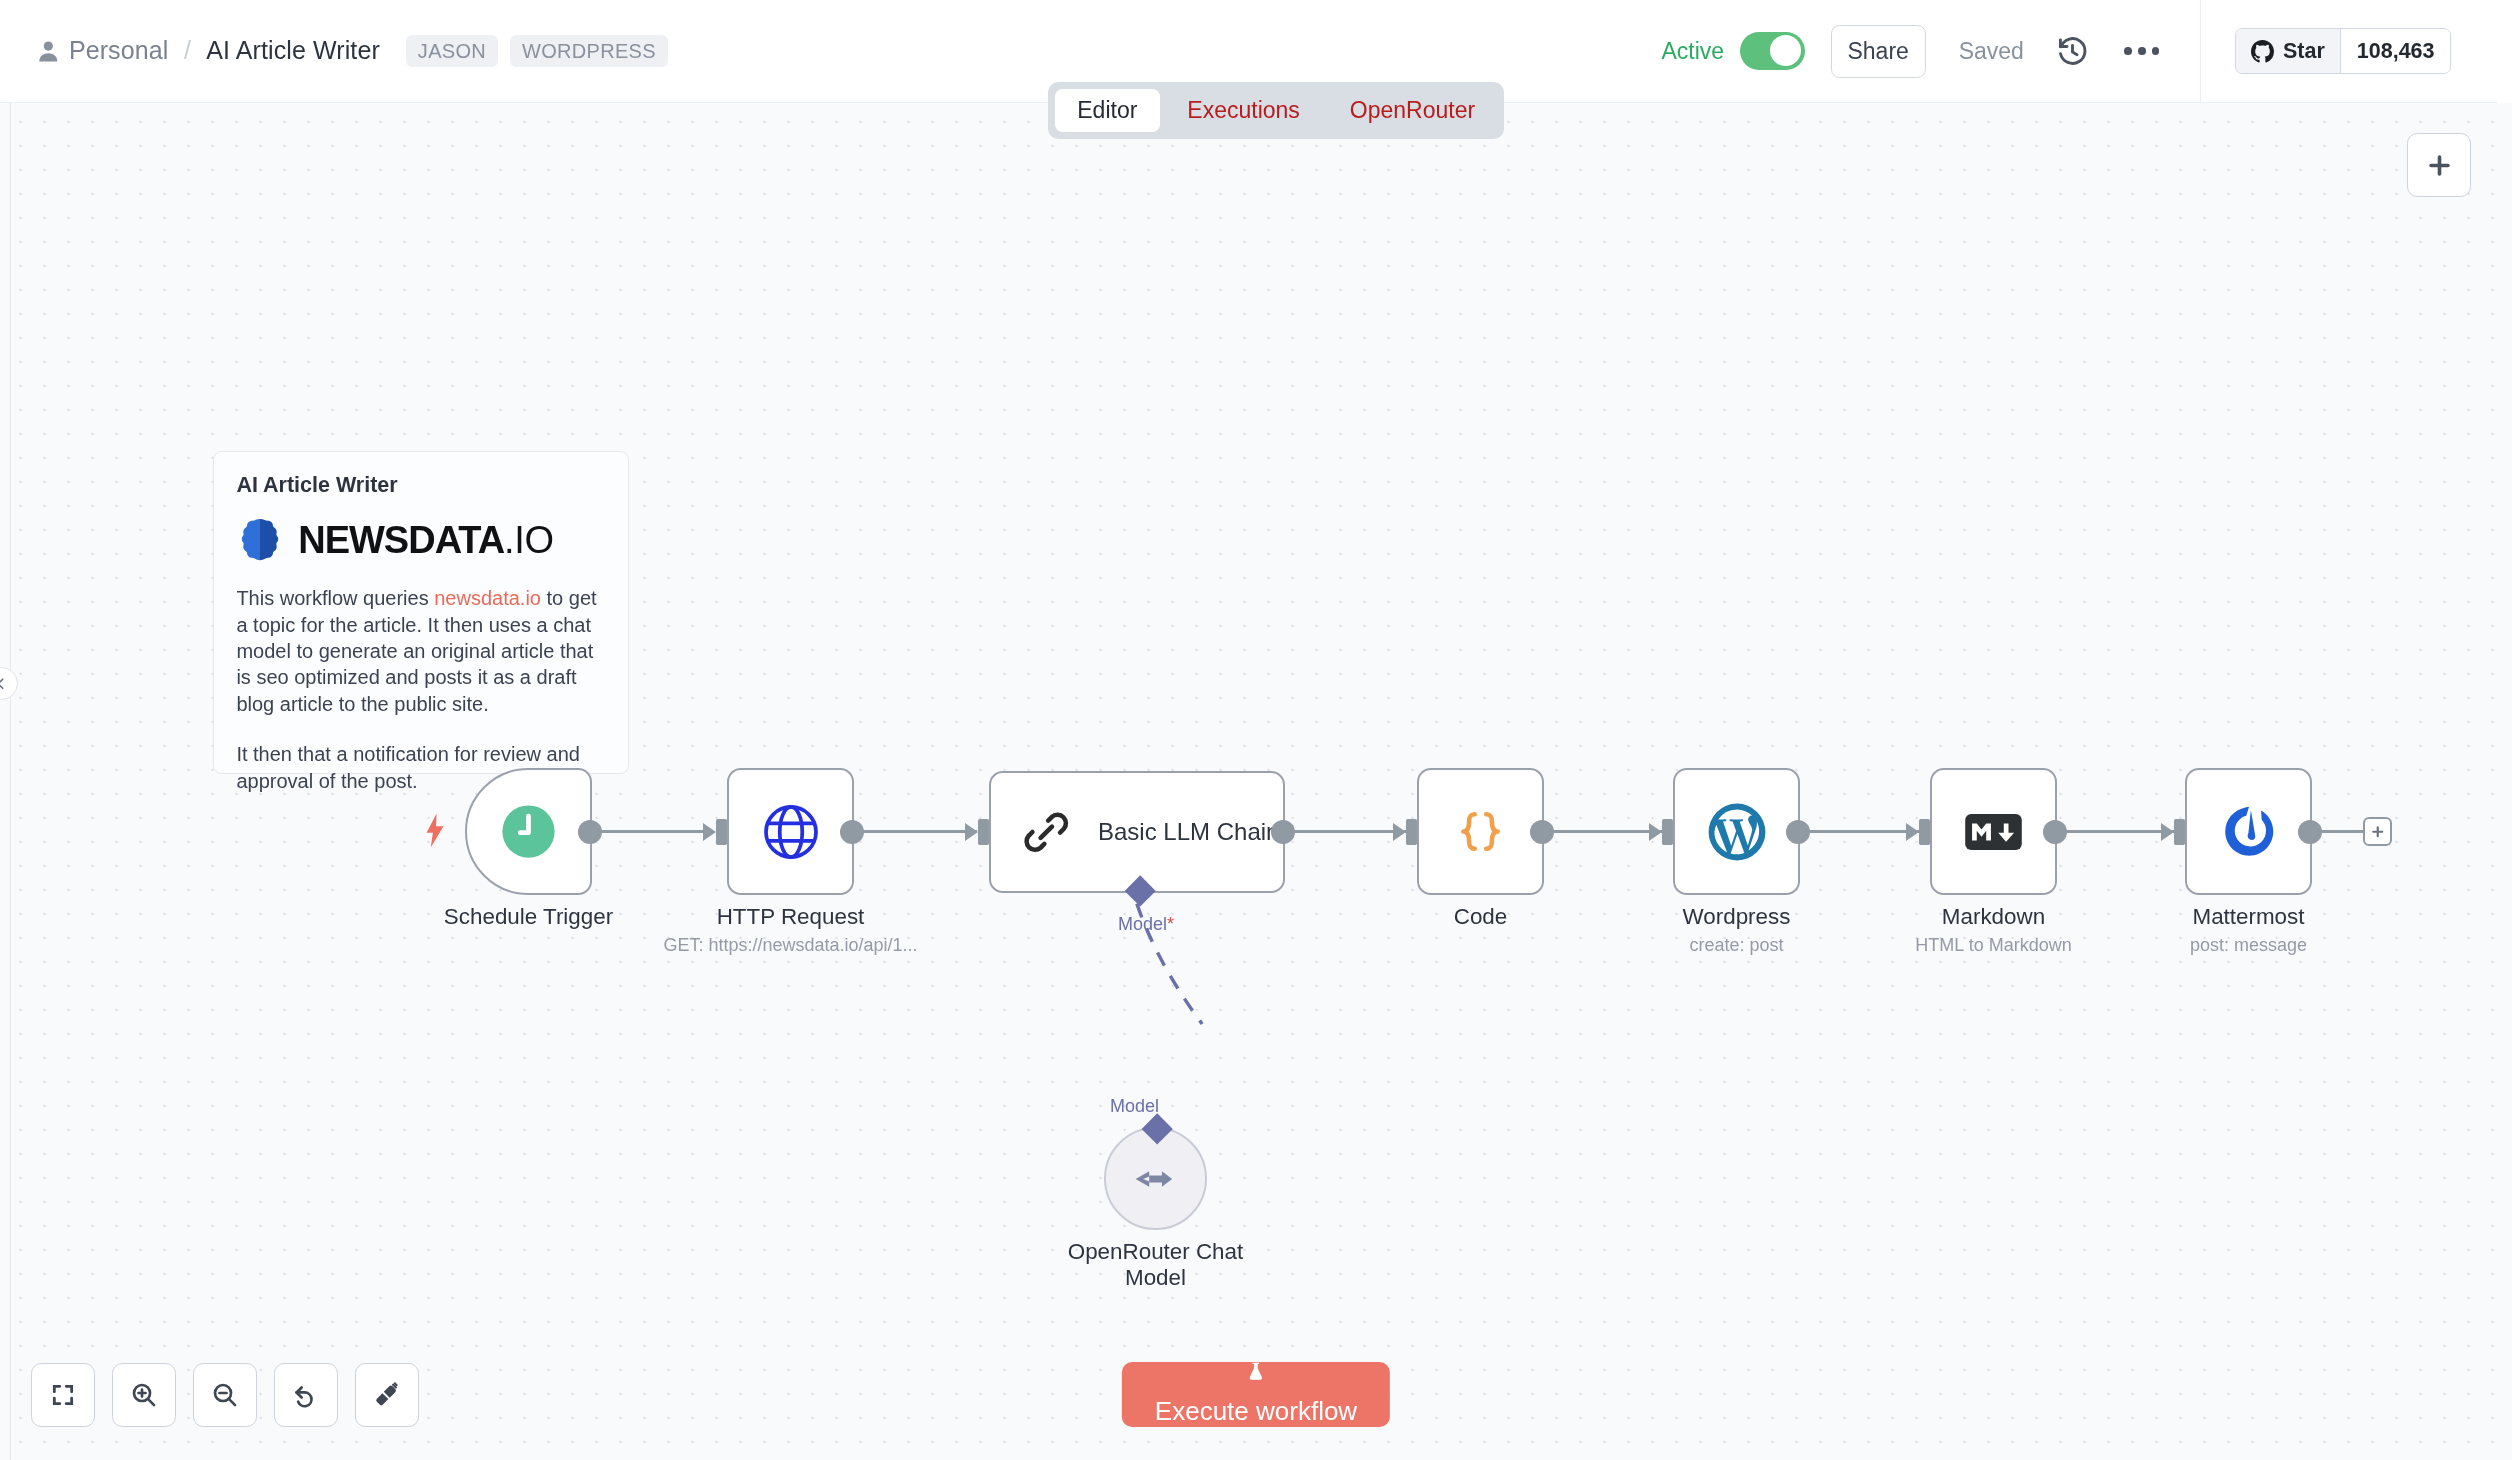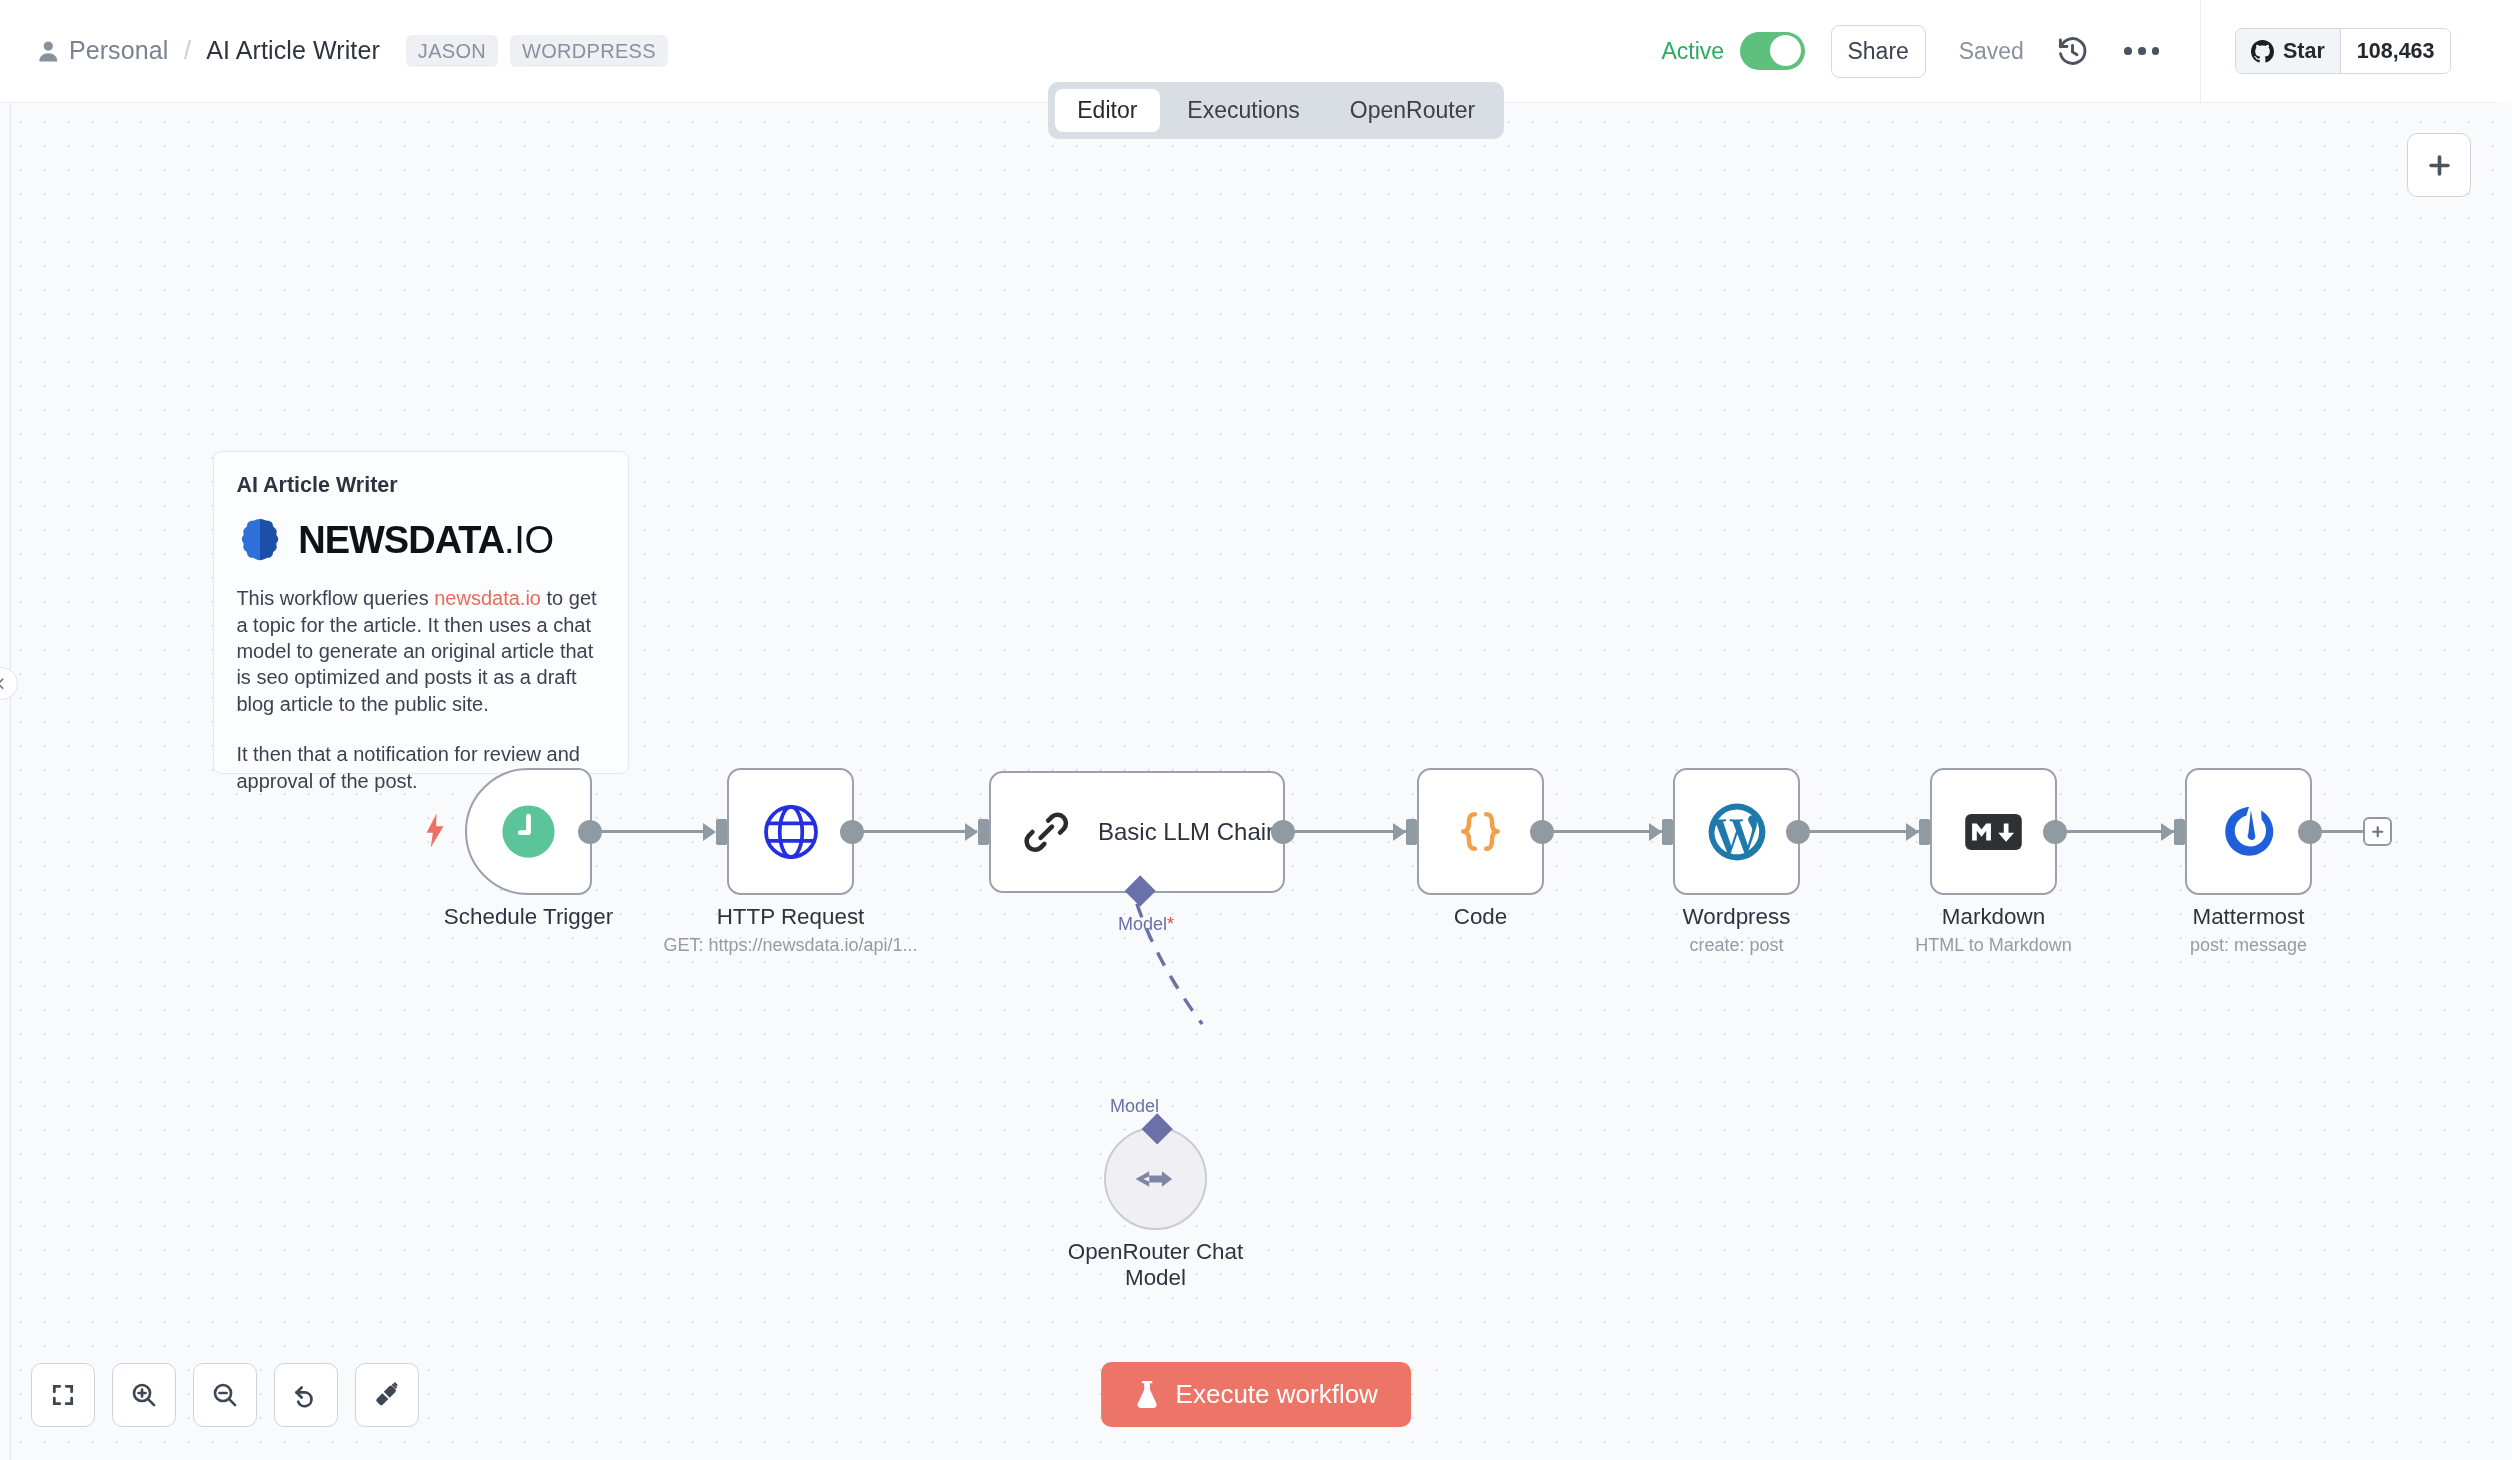--- a/index.html
+++ b/index.html
@@ -80,21 +80,21 @@
   }
 
   
   .tabs {
     position: absolute; top: 82px; left: 1048px;
     background: #d9dde4; border-radius: 10.3px;
     padding: 6.9px; display: flex; gap: 5.2px; z-index: 45;
   }
   .tab {
     padding: 10.3px 22.4px; border-radius: 7.7px;
-    font-size: 23px; color: #404040; cursor: pointer; line-height: 1;
+    font-size: 23px; color: #b91c1c; cursor: pointer; line-height: 1;
   }
   .tab.active { background: #fff; color: #262b33; }
 
   
   .canvas {
     position: absolute; top: 103px; left: 0;
     width: 2512px; height: 1358px;
     background-color: #f9fafc;
     background-image: radial-gradient(circle, #d9dde5 1.2px, transparent 1.3px);
     background-size: 24px 24px;
@@ -212,21 +212,21 @@
     width: 64px; height: 64px; background: #fff;
     border: 0.9px solid #cdd2db; border-radius: 10.3px;
     display: flex; align-items: center; justify-content: center;
     cursor: pointer;
   }
   .exec-btn {
     position: absolute; left: 50%; transform: translateX(-50%);
     bottom: 34px; height: 65px;
     background: #ed7567; border: none; border-radius: 10.3px;
     display: flex; align-items: center; gap: 15.5px;
-    padding: 0 33px; cursor: pointer; z-index: 20;
+    padding: 0 33px; cursor: pointer; z-index: 20; flex-direction: column;
   }
   .exec-btn span { font-size: 26px; color: #fff; }
 </style>
 </head>
 <body>
 
 <div class="header">
   <div class="hdr-left">
     <svg class="person-icon" viewBox="0 0 24 26">
       <circle cx="12" cy="7" r="5.4" fill="#8a919e"></circle>

